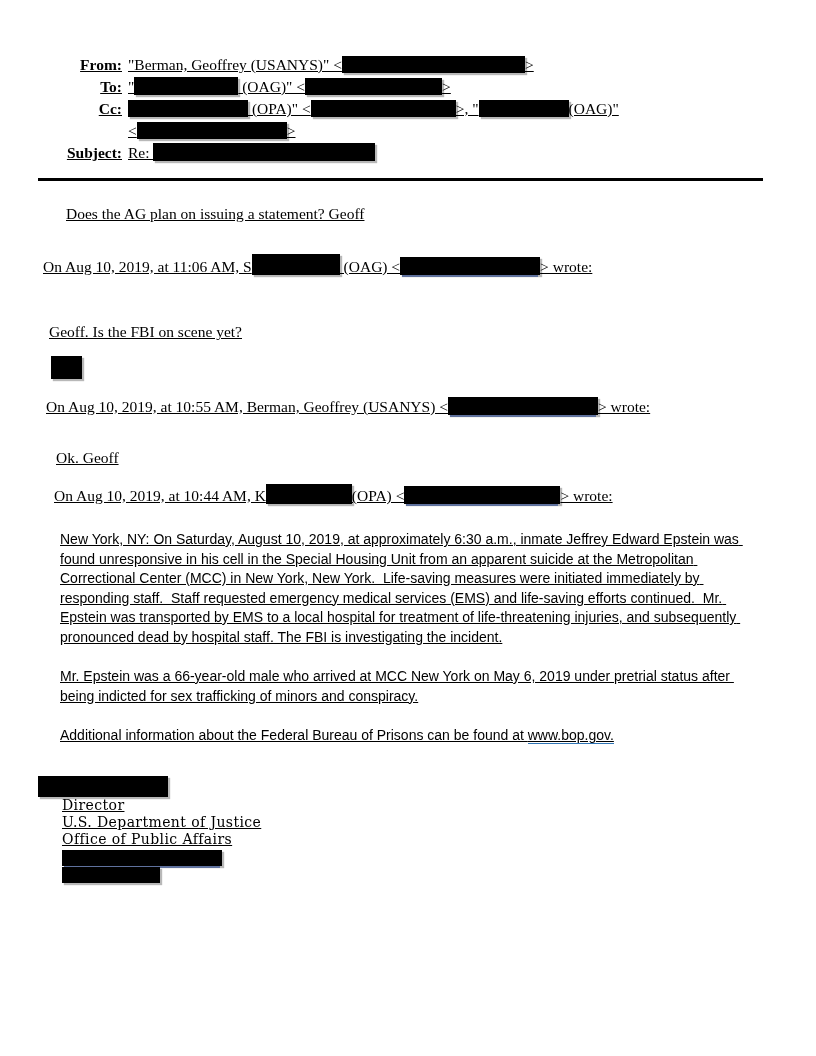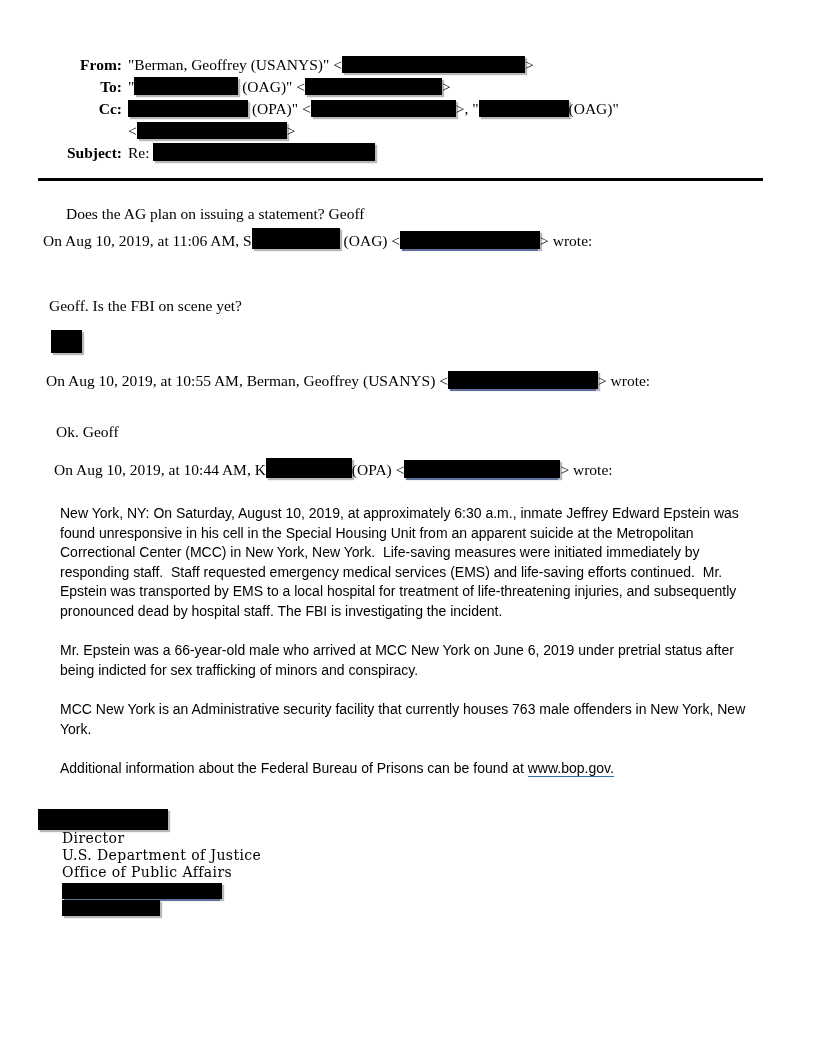--- a/index.html
+++ b/index.html
@@ -1,21 +1,21 @@
 <!DOCTYPE html>
 <html><head>
 <meta charset="utf-8">
 <style>
   html, body { margin: 0; padding: 0; background: #ffffff; }
   body {
     width: 816px; height: 1056px; overflow: hidden;
     font-family: "Liberation Serif", serif;
     color: #000;
   }
-  .page { padding: 54px 26px 0 38px; width: 740px; }
+  .page { padding: 54px 26px 0 38px; width: 740px; text-decoration: underline; }
 
   
   .hdr { font-size: 15.5px; }
   .hrow { display: flex; line-height: 22px; }
   .hlabel { width: 84px; flex: none; text-align: right; font-weight: bold; }
   .hvalue { margin-left: 6px; }
   .t { white-space: pre-wrap; }
 
   
   .redact {
@@ -24,21 +24,21 @@
     box-shadow: 2px 2px 1px rgba(125,125,125,0.55);
   }
   .peek { box-shadow: 2px 2px 1px rgba(125,125,125,0.55), 0 4px 0 -2px #3a62c4; }
 
   .rule { border: none; border-top: 3px solid #000; margin: 14px 0 0 0; width: 725px; }
 
   
   .thread { font-size: 15.5px; }
   .msg, .quote { margin: 0; line-height: 21px; }
   .m1 { margin-top: 22px; padding-left: 8px; margin-left: 20px; }
-  .q1 { margin-top: 4px; padding-left: 5px; }
+  .q1 { margin-top: 30px; padding-left: 5px; }
   .m2 { margin-top: 44px; padding-left: 11px; }
   .standalone { margin-top: 14px; padding-left: 13px; }
   .q2 { margin-top: 15px; padding-left: 8px; }
   .m3 { margin-top: 30px; padding-left: 18px; }
   .q3 { margin-top: 16px; padding-left: 16px; }
 
   
   .pr { font-family: "Liberation Sans", sans-serif; }
   .pr-title {
     margin: 30px 0 0 0; text-align: center;
@@ -110,23 +110,22 @@
 
     <p class="quote q3"><span class="t">On Aug 10, 2019, at 10:44 AM, K</span><span class="redact" style="width:86px;height:20px"></span><span class="t">(OPA) &lt;</span><span class="redact peek" style="width:156px;height:18px"></span><span class="t">&gt; wrote:</span></p>
 
   </div>
 
   <div class="pr">
 
 
     <p class="pr-para first t">New York, NY: On Saturday, August 10, 2019, at approximately 6:30 a.m., inmate Jeffrey Edward Epstein was found unresponsive in his cell in the Special Housing Unit from an apparent suicide at the Metropolitan Correctional Center (MCC) in New York, New York.  Life-saving measures were initiated immediately by responding staff.  Staff requested emergency medical services (EMS) and life-saving efforts continued.  Mr. Epstein was transported by EMS to a local hospital for treatment of life-threatening injuries, and subsequently pronounced dead by hospital staff. The FBI is investigating the incident.</p>
 
-    <p class="pr-para t">Mr. Epstein was a 66-year-old male who arrived at MCC New York on June 6, 2019 under pretrial status after being indicted for sex trafficking of minors and conspiracy.</p>
+    <p class="pr-para t">Mr. Epstein was a 66-year-old male who arrived at MCC New York on May 6, 2019 under pretrial status after being indicted for sex trafficking of minors and conspiracy.</p>
 
-    <p class="pr-para t">MCC New York is an Administrative security facility that currently houses 763 male offenders in New York, New York.</p>
 
     <p class="pr-para"><span class="t">Additional information about the Federal Bureau of Prisons can be found at </span><a class="bop-link">www.bop.gov.</a></p>
 
   </div>
 
   <div class="sig">
     <span class="redact sig-name-box"></span>
     <p class="sig-line">Director</p>
     <p class="sig-line">U.S. Department of Justice</p>
     <p class="sig-line">Office of Public Affairs</p>

